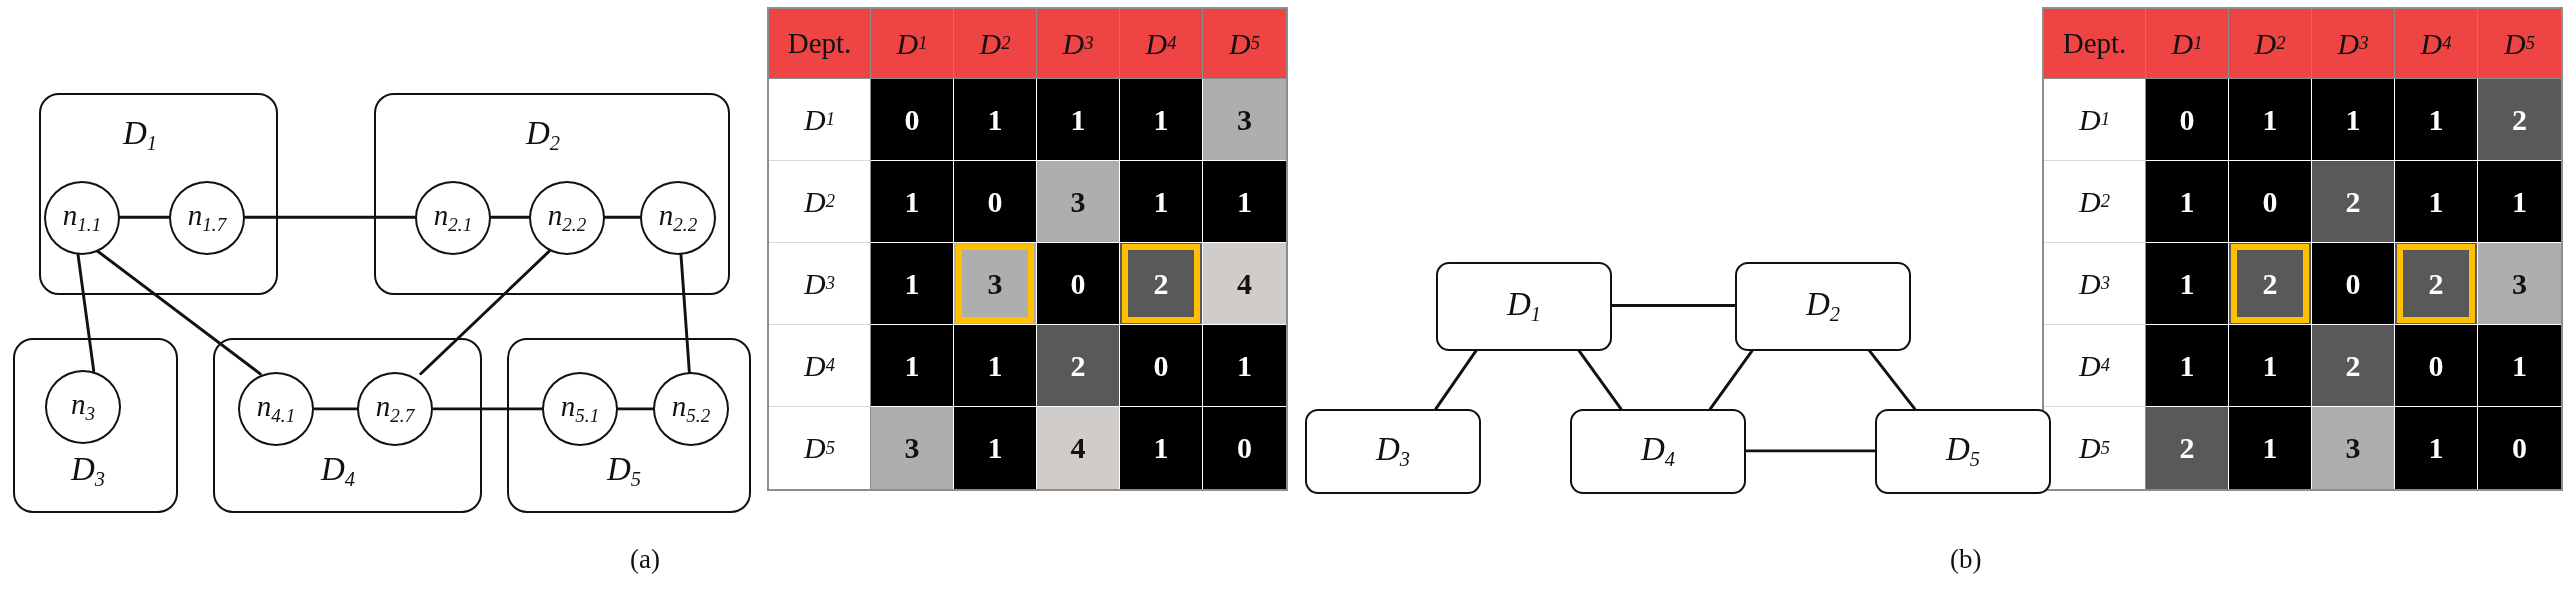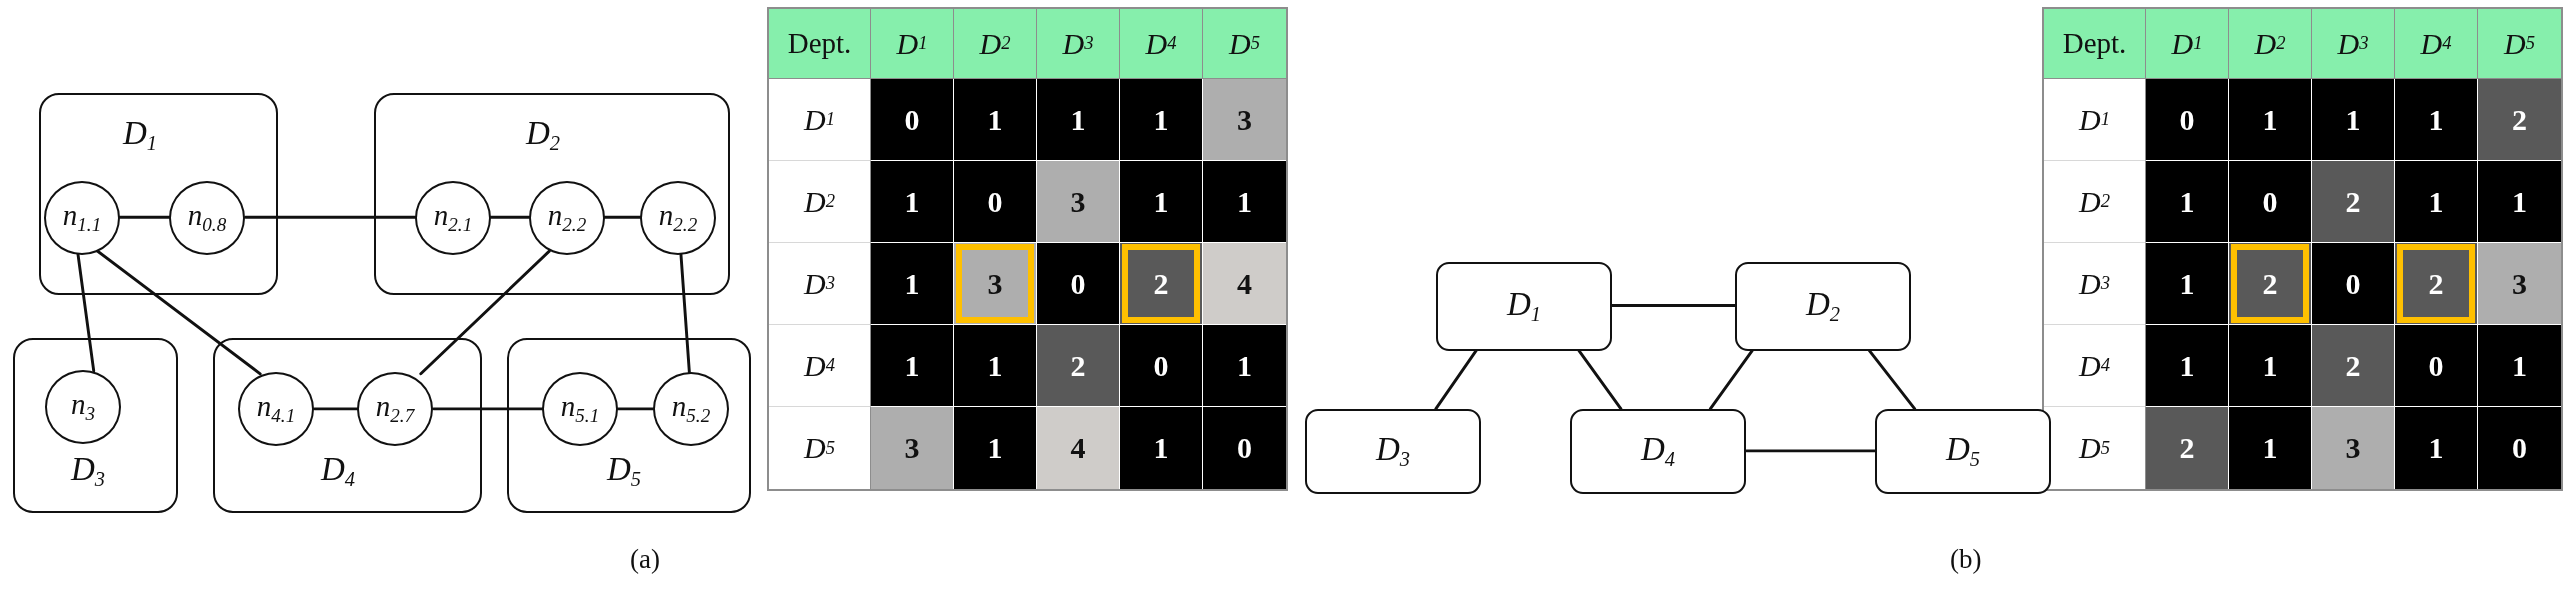--- a/index.html
+++ b/index.html
@@ -114,21 +114,21 @@
   .mcell {
     box-sizing: border-box;
     display: flex;
     align-items: center;
     justify-content: center;
     position: relative;
     font-size: 30px;
     line-height: 1;
   }
   .mhead {
-    background: #86efac;
+    background: #ef4444;
     color: #111111;
     border-right: 1.2px solid #8d8d8d;
     border-bottom: 1.2px solid #8d8d8d;
     font-style: italic;
   }
   .mhead.corner { font-style: normal; font-size: 29px; }
   .mhead sub { font-size: 0.62em; vertical-align: -0.30em; font-style: italic; }
 
   .mrowhead {
     background: #ffffff;
@@ -219,21 +219,21 @@
         <line x1="1058" y1="700" x2="1118" y2="700"></line>
 
         <line x1="1165" y1="430" x2="1180" y2="640"></line>
       </g>
     </svg>
 
     <div class="node-circle" style="left:44px; top:181px; width:76px; height:74px;">
       <span><span>n</span><sub>1.1</sub></span>
     </div>
     <div class="node-circle" style="left:169px; top:181px; width:76px; height:74px;">
-      <span><span>n</span><sub>0.8</sub></span>
+      <span><span>n</span><sub>1.7</sub></span>
     </div>
     <div class="node-circle" style="left:415px; top:181px; width:76px; height:74px;text-align:center;">
       <span><span>n</span><sub>2.1</sub></span>
     </div>
     <div class="node-circle" style="left:529px; top:181px; width:76px; height:74px;">
       <span><span>n</span><sub>2.2</sub></span>
     </div>
     <div class="node-circle" style="left:640px; top:181px; width:76px; height:74px;">
       <span><span>n</span><sub>2.2</sub></span>
     </div>

